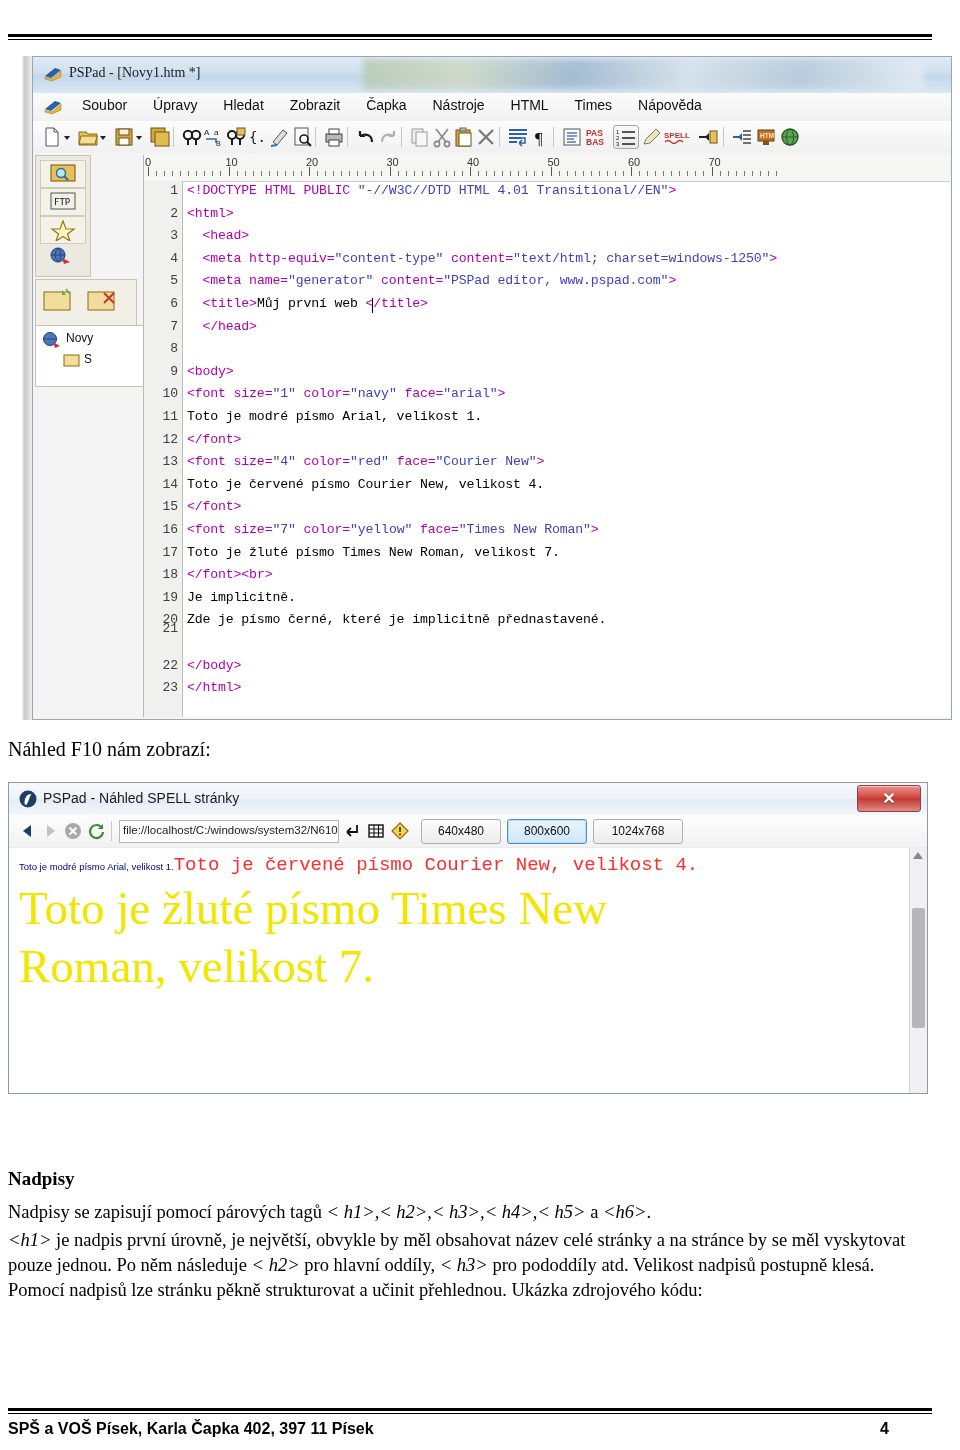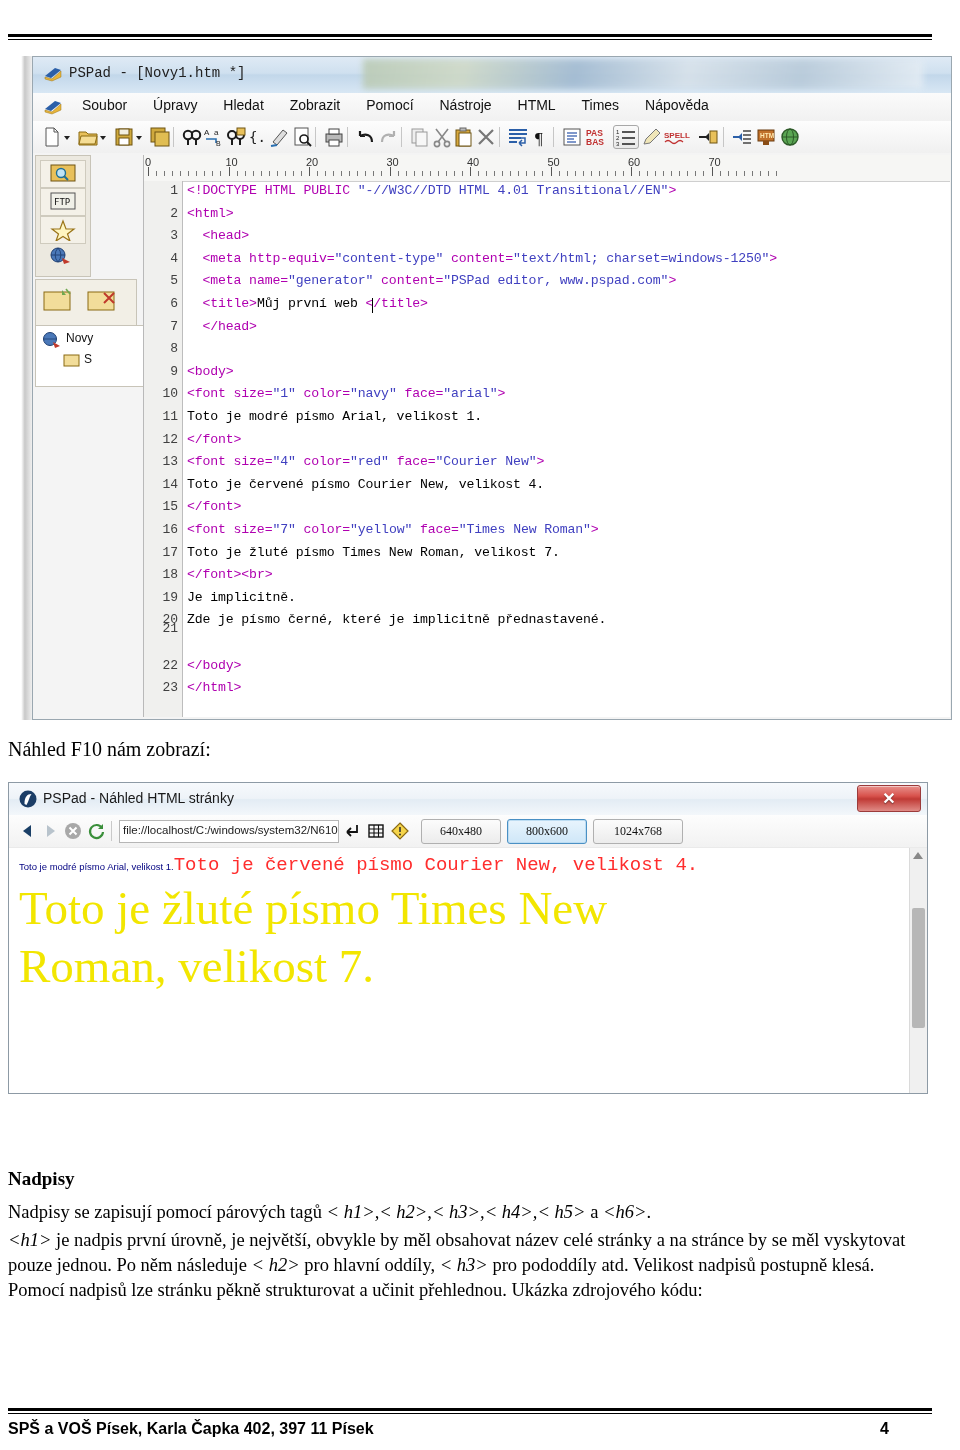--- a/index.html
+++ b/index.html
@@ -56,21 +56,21 @@
   .win1-title .blur{
     position:absolute;left:330px;top:2px;width:560px;height:30px;
     background:linear-gradient(100deg,#b9c9b2 0%,#cfd9c5 18%,#9fb8cf 38%,#d8e2ea 58%,#b7c9d8 78%,#e6eef5 100%);
     filter:blur(3px);opacity:.85;
   }
   .win1-ico{
     position:absolute;left:10px;top:8px;width:20px;height:18px;
   }
   .win1-caption{
     position:absolute;left:36px;top:8px;
-    font-family:Liberation Mono, monospace;
+    font-family:Liberation Serif, serif;
     font-size:14px;color:#202020;white-space:nowrap;
   }
 
   
   .win1-menu{
     position:absolute;left:0;top:36px;width:918px;height:28px;
     background:linear-gradient(180deg,#fbfbfb 0%,#f1f1f1 100%);
     border-bottom:1px solid #dcdcdc;
   }
   .win1-menu .mico{position:absolute;left:10px;top:5px;width:20px;height:18px;}
@@ -217,21 +217,21 @@
     overflow:hidden;
   }
   .addr span{
     position:absolute;left:3px;top:3px;white-space:nowrap;
     font-family:"Liberation Sans",sans-serif;font-size:11.5px;color:#222;
   }
   .resbtn{
     position:absolute;top:4px;height:23px;
     border:1px solid #b0b0b0;border-radius:3px;
     background:linear-gradient(180deg,#fcfcfc 0%,#ececec 100%);
-    font-family:Liberation Serif, serif;font-size:12px;color:#111;
+    font-family:Liberation Sans, sans-serif;font-size:12px;color:#111;
     text-align:center;line-height:23px;
   }
   .resbtn.sel{
     border:1px solid #4a90c4;
     background:linear-gradient(180deg,#e8f4fd 0%,#cfe7f8 100%);
     box-shadow:0 0 0 1px #bcdcf2 inset;
   }
   .win2-canvas{
     position:absolute;left:0;top:64px;width:918px;height:246px;
     background:#fff;border-top:1px solid #eaeaea;
@@ -324,21 +324,21 @@
     <div class="win1-menu">
       <svg class="mico" viewBox="0 0 20 18">
         <path d="M2 11 L12 3 L18 5 L8 13 Z" fill="#2b5fa8"></path>
         <path d="M2 12 L9 14 L18 6 L18 12 L9 16 L2 14 Z" fill="#e8b53a" stroke="#9a7418" stroke-width=".5"></path>
       </svg>
       <div class="menu-items">
         <span>Soubor</span>
         <span>Úpravy</span>
         <span>Hledat</span>
         <span>Zobrazit</span>
-        <span>Pomocí</span>
+        <span>Čapka</span>
         <span>Nástroje</span>
         <span>HTML</span>
         <span>Times</span>
         <span>Nápověda</span>
       </div>
     </div>
 
     <div class="win1-tools">
 
       <svg class="tbtn" style="left:8px" viewBox="0 0 22 22">
@@ -687,21 +687,21 @@
 
 <div class="cap1">Náhled F10 nám zobrazí:</div>
 
 <div class="shot2">
 
   <div class="win2-title">
     <svg class="win2-ico" viewBox="0 0 20 20">
       <circle cx="10" cy="10" r="8.5" fill="#1b3d66"></circle>
       <path d="M6.5 15 C6.5 8 9 5 13.5 5 C11 8 11 12 8.5 16 Z" fill="#fff"></path>
     </svg>
-    <span class="win2-caption">PSPad - Náhled HTML stránky</span>
+    <span class="win2-caption">PSPad - Náhled SPELL stránky</span>
     <div class="win2-close">
       <div class="x">✕</div>
     </div>
   </div>
 
   <div class="win2-bar">
     <svg class="nav-ico" style="left:10px" viewBox="0 0 18 18">
       <path d="M12 3 L4 9 L12 15 Z" fill="#1a3f66"></path>
     </svg>
     <svg class="nav-ico" style="left:32px" viewBox="0 0 18 18">

